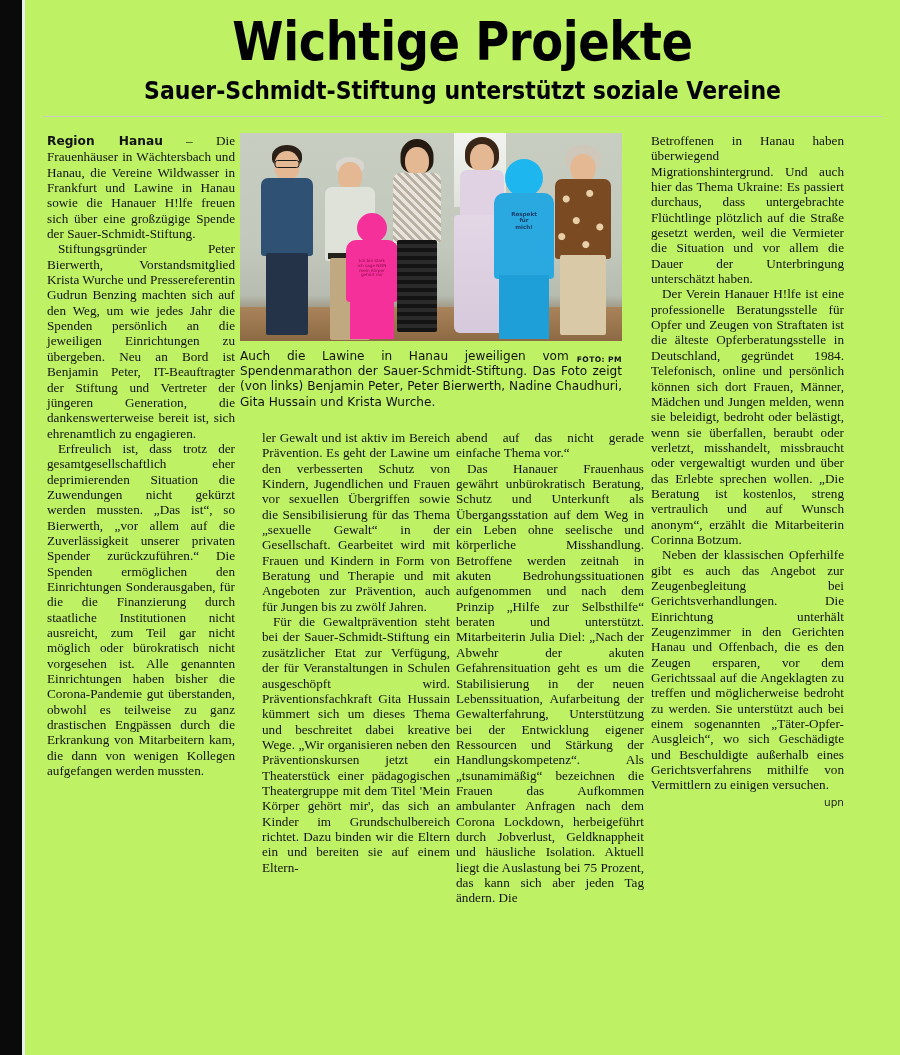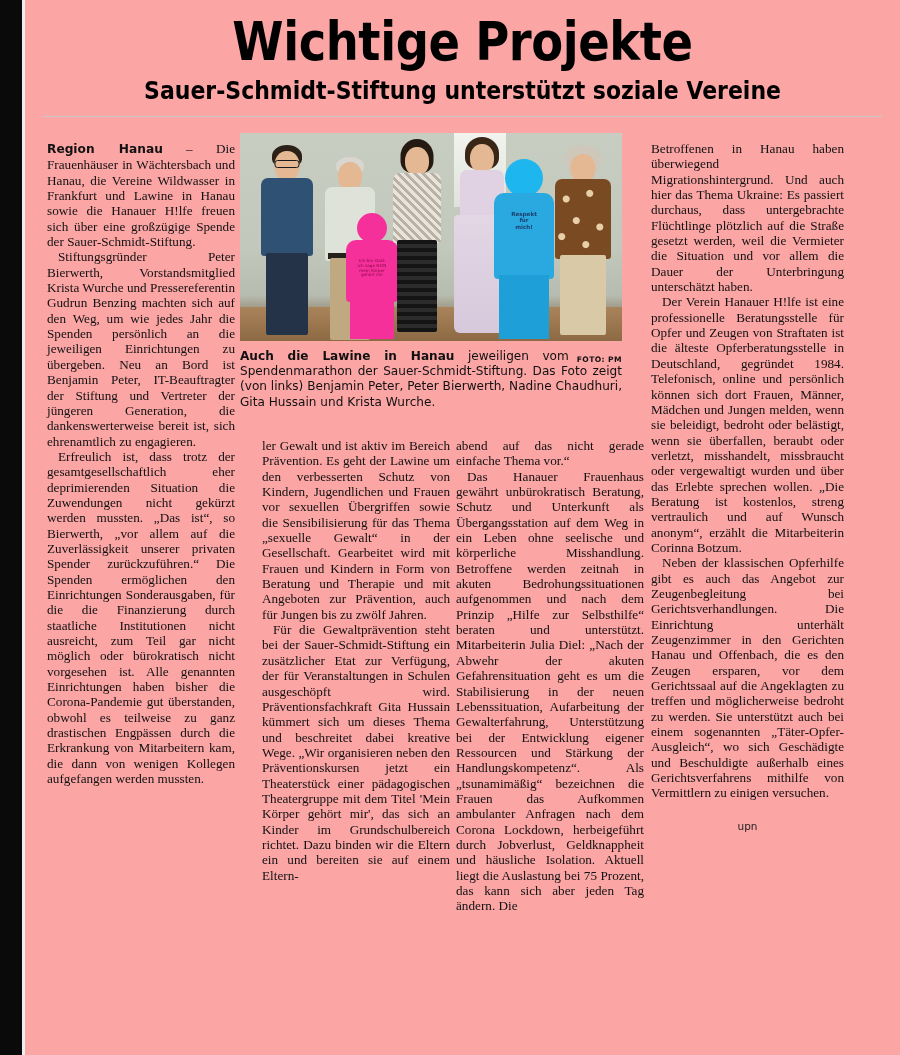--- a/index.html
+++ b/index.html
@@ -28,21 +28,21 @@
     left: 22px; top: 0;
     width: 3px; height: 1055px;
     background: #e9eef2;
   }
 
   
   #sheet {
     position: absolute;
     left: 25px; top: 0;
     width: 875px; height: 1055px;
-    background: #fca5a5;
+    background: #bef264;
   }
 
   
   #masthead {
     padding: 14px 22px 0 22px;
     text-align: center;
   }
   #headline {
     font-family: "DejaVu Sans", sans-serif;
     font-weight: 700;
@@ -67,21 +67,21 @@
   #rule-under-head {
     height: 1px;
     background: #c9c9c9;
     margin: 11px 18px 0 18px;
   }
 
   
   #columns {
     position: absolute;
     left: 22px;
-    top: 141px;
+    top: 133px;
     width: 833px;
     height: 905px;
   }
   .col {
     position: absolute;
     top: 0;
     width: 188px;
     font-size: 13.2px;
     line-height: 15.35px;
     text-align: justify;
@@ -227,37 +227,37 @@
   
   #caption {
     margin-top: 8px;
     font-family: "DejaVu Sans", sans-serif;
     font-size: 12.1px;
     line-height: 15.2px;
     text-align: justify;
     color: #111;
   }
   #caption-lead {
-    font-weight: 700;
+    font-weight: 400;
   }
   #photo-credit {
     font-family: "DejaVu Sans", sans-serif;
     font-size: 7.6px;
     font-weight: 700;
     letter-spacing: 0.4px;
     float: right;
     margin-left: 8px;
     position: relative;
     top: 3px;
   }
 
   
   #signoff {
-    margin-top: 18px;
-    text-align: center;
+    margin-top: 2px;
+    text-align: right;
     font-family: "DejaVu Sans", sans-serif;
     font-size: 10.5px;
     color: #222;
   }
 </style>
 </head>
 <body>
 
 <div id="page-edge-bar"></div>
 <div id="page-edge-seam"></div>

